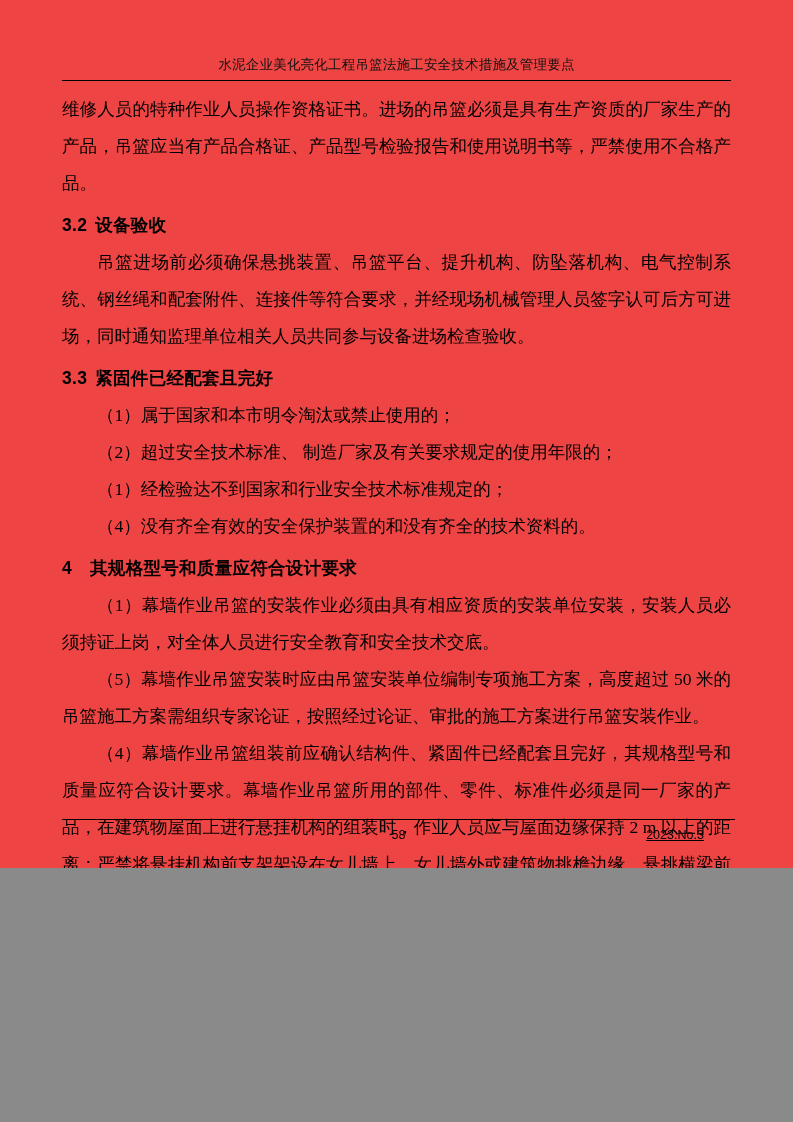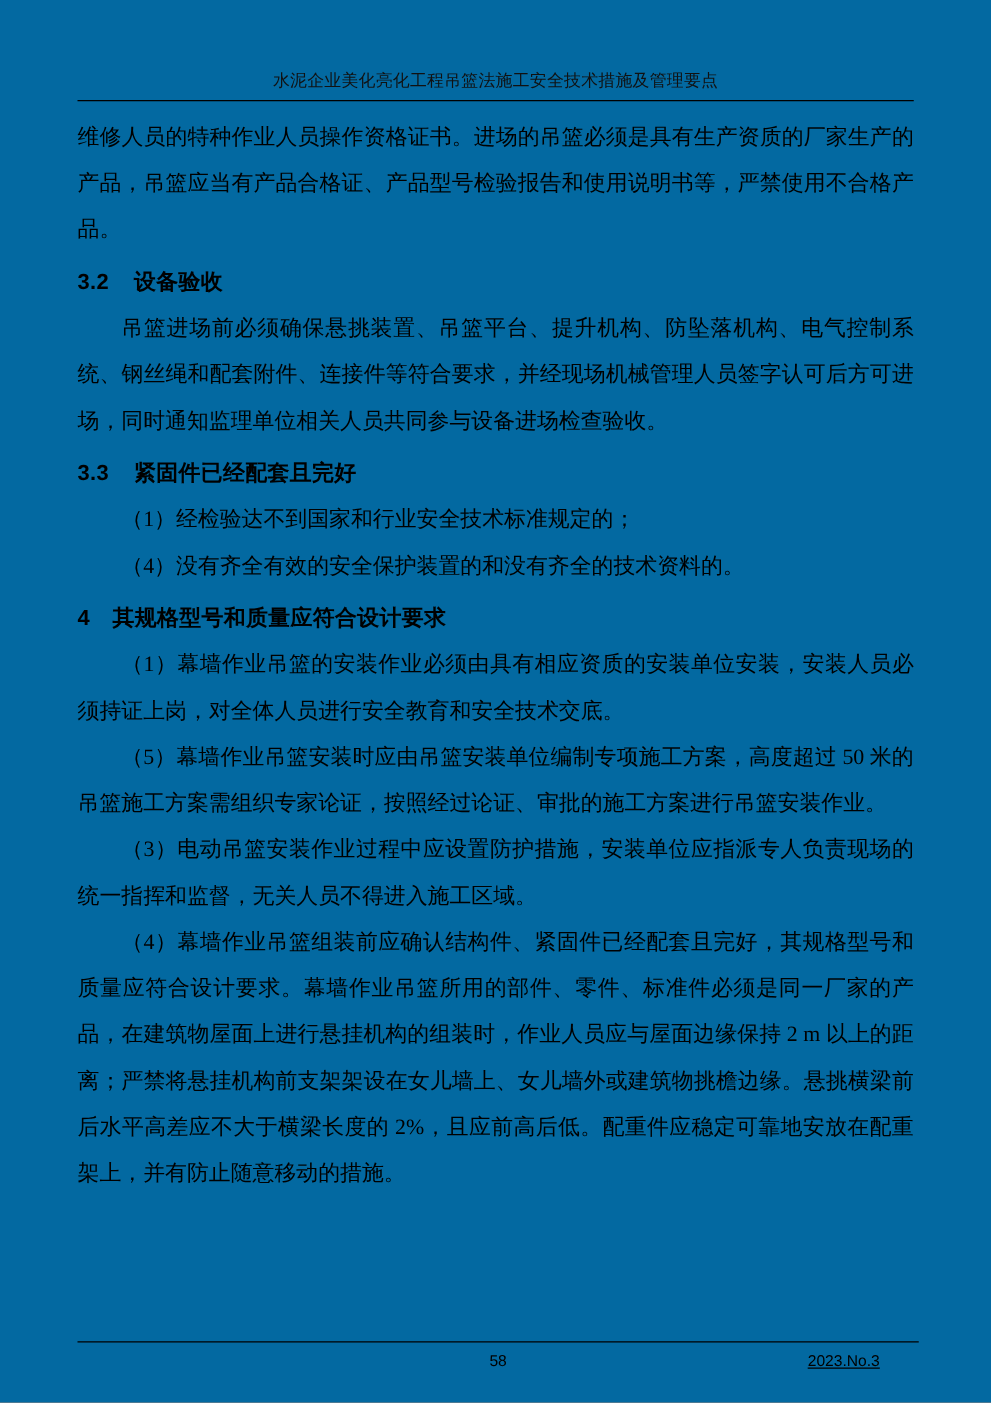--- a/index.html
+++ b/index.html
@@ -3,22 +3,22 @@
 <meta charset="utf-8">
 <style>
   html, body {
     margin: 0;
     padding: 0;
     background: #8a8a8a;
   }
   .page {
     position: relative;
     width: 793px;
-    height: 1122px;
-    background: #0369a1;
+    height: 868px;
+    background: #ef4444;
     margin: 0 auto;
     box-sizing: border-box;
     font-family: "Liberation Serif", "DejaVu Serif", serif;
     color: #000000;
     overflow: hidden;
   }
   .content {
     position: absolute;
     left: 62px;
     right: 62px;
@@ -54,21 +54,21 @@
   }
   h2.heading {
     font-family: "Liberation Sans", "DejaVu Sans", sans-serif;
     font-size: 17.5px;
     font-weight: bold;
     margin: 6px 0 2px 0;
     line-height: 34px;
     letter-spacing: 0.3px;
   }
   h2.heading .num {
-    margin-right: 20px;
+    margin-right: 8px;
   }
   h2.heading.major .num {
     margin-right: 18px;
   }
   .list-item {
     margin: 0;
     text-indent: 2em;
   }
   .footer {
     position: absolute;
@@ -109,30 +109,31 @@
       <h2 class="heading">
         <span class="num">3.2</span><span>设备验收</span>
       </h2>
 
       <p class="indent2">吊篮进场前必须确保悬挑装置、吊篮平台、提升机构、防坠落机构、电气控制系统、钢丝绳和配套附件、连接件等符合要求，并经现场机械管理人员签字认可后方可进场，同时通知监理单位相关人员共同参与设备进场检查验收。</p>
 
       <h2 class="heading">
         <span class="num">3.3</span><span>紧固件已经配套且完好</span>
       </h2>
 
+      <p class="list-item">（1）属于国家和本市明令淘汰或禁止使用的；</p>
+      <p class="list-item">（2）超过安全技术标准、 制造厂家及有关要求规定的使用年限的；</p>
       <p class="list-item">（1）经检验达不到国家和行业安全技术标准规定的；</p>
       <p class="list-item">（4）没有齐全有效的安全保护装置的和没有齐全的技术资料的。</p>
 
       <h2 class="heading major">
         <span class="num">4</span><span>其规格型号和质量应符合设计要求</span>
       </h2>
 
       <p class="indent2">（1）幕墙作业吊篮的安装作业必须由具有相应资质的安装单位安装，安装人员必须持证上岗，对全体人员进行安全教育和安全技术交底。</p>
       <p class="indent2">（5）幕墙作业吊篮安装时应由吊篮安装单位编制专项施工方案，高度超过 50 米的吊篮施工方案需组织专家论证，按照经过论证、审批的施工方案进行吊篮安装作业。</p>
-      <p class="indent2">（3）电动吊篮安装作业过程中应设置防护措施，安装单位应指派专人负责现场的统一指挥和监督，无关人员不得进入施工区域。</p>
       <p class="indent2">（4）幕墙作业吊篮组装前应确认结构件、紧固件已经配套且完好，其规格型号和质量应符合设计要求。幕墙作业吊篮所用的部件、零件、标准件必须是同一厂家的产品，在建筑物屋面上进行悬挂机构的组装时，作业人员应与屋面边缘保持 2 m 以上的距离；严禁将悬挂机构前支架架设在女儿墙上、女儿墙外或建筑物挑檐边缘。悬挑横梁前后水平高差应不大于横梁长度的 2%，且应前高后低。配重件应稳定可靠地安放在配重架上，并有防止随意移动的措施。</p>
 
     </div>
   </div>
 
   <div class="footer">
     <hr class="footer-rule">
     <div class="footer-row">
       <span class="footer-spacer"></span>
       <span class="footer-page">58</span>

